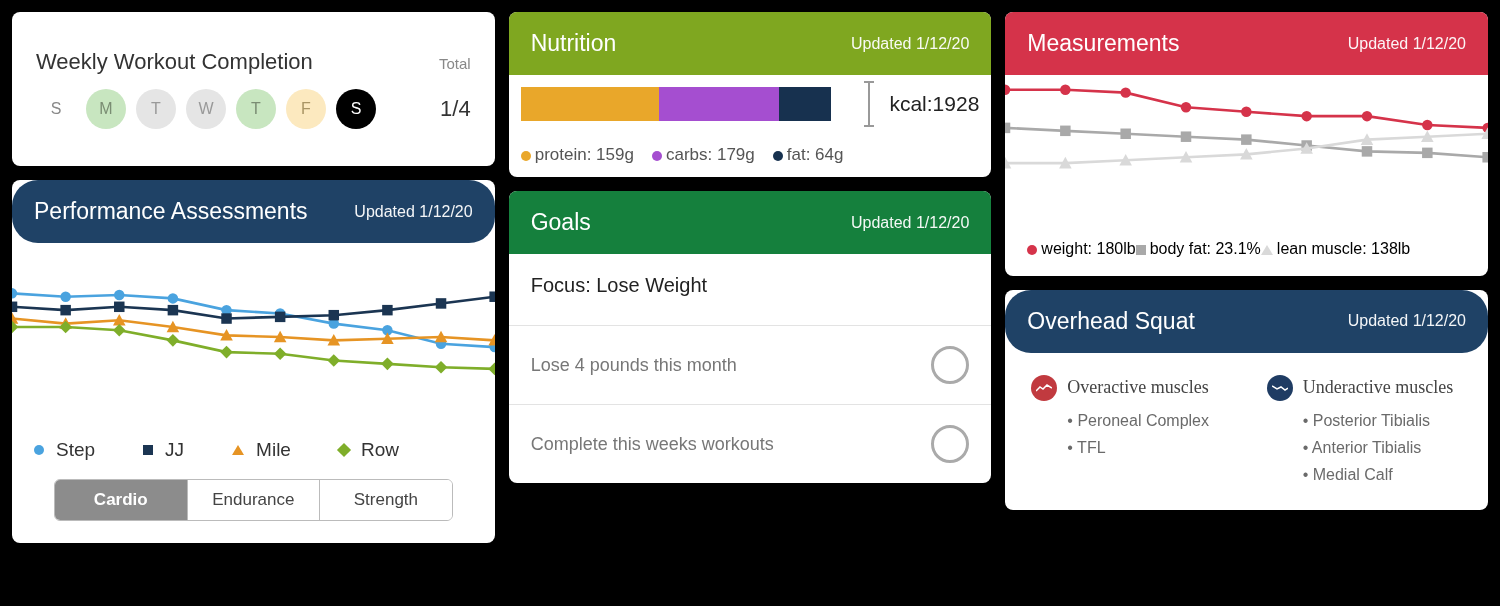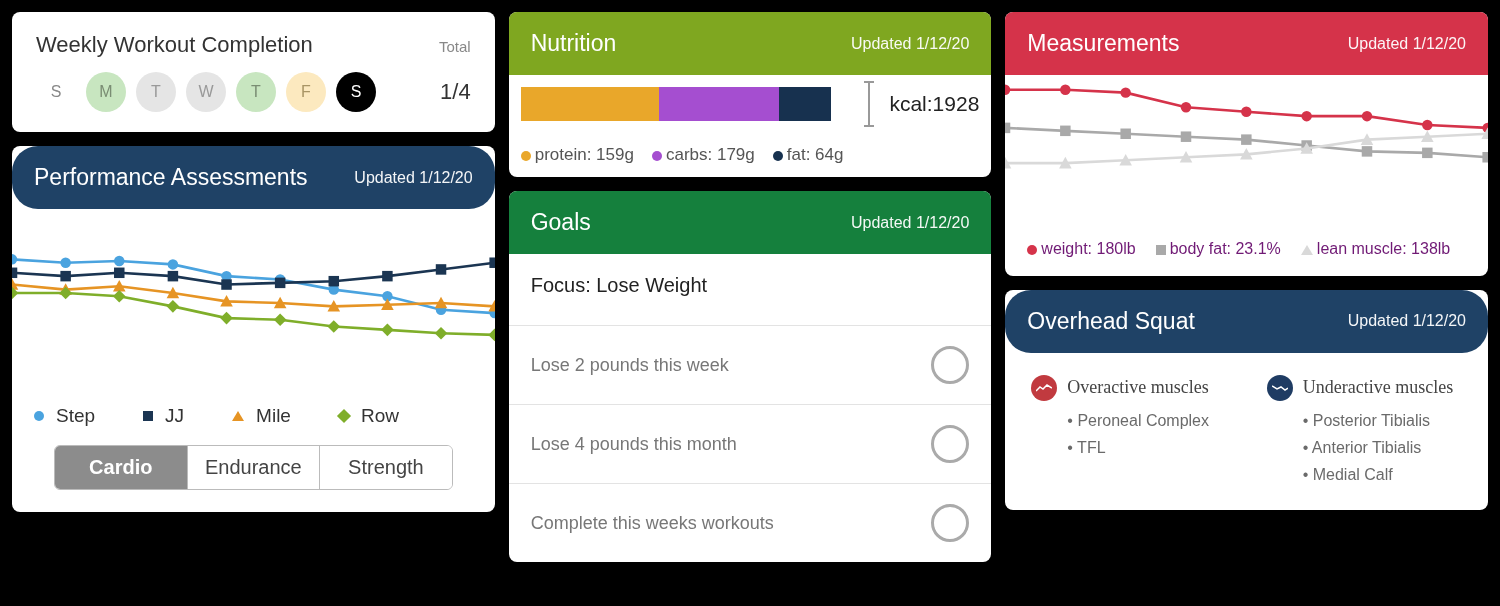--- a/index.html
+++ b/index.html
@@ -27,21 +27,21 @@
     color: #fff;
   }
   .card-header h2 { font-size: 23px; font-weight: 400; }
   .card-header .updated { font-size: 16px; opacity: 0.95; }
   .hdr-navy { background: #1f4266; border-radius: 26px; }
   .hdr-green { background: #7fa720; }
   .hdr-blue { background: #15803d; }
   .hdr-red { background: #d5334a; }
 
   
-  .wwc { padding: 20px 24px; }
+  .wwc { padding: 37px 24px; }
   .wwc-top { display: flex; justify-content: space-between; align-items: baseline; margin-bottom: 14px; }
   .wwc-title { font-size: 22px; color: #333; font-weight: 400; }
   .wwc-total-label { font-size: 15px; color: #888; }
   .wwc-row { display: flex; justify-content: space-between; align-items: center; }
   .days { display: flex; gap: 10px; }
   .day {
     width: 40px; height: 40px; border-radius: 50%;
     display: flex; align-items: center; justify-content: center;
     font-size: 16px; font-weight: 500;
   }
@@ -55,21 +55,21 @@
   
   .perf-body { padding: 14px 22px 22px; }
   .perf-legend { display: flex; gap: 48px; margin: 14px 0 18px; font-size: 19px; color: #333; }
   .perf-legend span { display: flex; align-items: center; gap: 8px; }
   .seg {
     display: flex; border: 1px solid #bbb; border-radius: 6px; overflow: hidden;
     margin: 0 20px;
   }
   .seg button {
     flex: 1; border: none; background: #fff; color: #444;
-    padding: 10px 0; font-size: 20px; cursor: pointer;
+    padding: 10px 0; font-size: 17px; cursor: pointer;
     border-right: 1px solid #bbb;
   }
   .seg button:last-child { border-right: none; }
   .seg button.active { background: #8c8c8c; color: #fff; font-weight: 600; }
 
   
   .nut-body { padding: 12px; }
   .nut-bar-row { display: flex; align-items: center; gap: 24px; margin-bottom: 24px; }
   .nut-bar {
     flex: 1; height: 34px; display: flex; position: relative;
@@ -103,21 +103,21 @@
     display: flex; justify-content: space-between; align-items: center;
     padding: 20px 22px; border-top: 1px solid #e3e3e3;
     font-size: 18px; color: #777;
   }
   .goal-circle {
     width: 38px; height: 38px; border: 3px solid #aaa; border-radius: 50%;
   }
 
   
   .meas-body { padding: 18px 22px; }
-  .meas-legend { display: flex; gap: 20px; font-size: 16px; color: #701a75; }
+  .meas-legend { display: flex; font-size: 16px; color: #000000; }
 
   
   .squat-body { padding: 22px 26px; display: flex; gap: 40px; }
   .squat-col { flex: 1; }
   .squat-head { display: flex; align-items: center; gap: 10px; font-size: 18px; color: #444; margin-bottom: 6px; font-family: Liberation Serif, serif; }
   .squat-icon {
     width: 26px; height: 26px; border-radius: 50%;
     display: flex; align-items: center; justify-content: center;
   }
   .squat-list { list-style: none; padding-left: 36px; color: #6a6a6a; font-size: 16px; line-height: 1.7; }
@@ -256,24 +256,20 @@
     </div>
   </div>
 
   <div class="card">
     <div class="card-header hdr-blue">
       <h2>Goals</h2>
       <span class="updated">Updated 1/12/20</span>
     </div>
     <div class="goals-focus">Focus: Lose Weight</div>
     <div class="goal-item">
-      <span>Lose 2 pounds this week</span>
-      <span class="goal-circle"></span>
-    </div>
-    <div class="goal-item">
       <span>Lose 4 pounds this month</span>
       <span class="goal-circle"></span>
     </div>
     <div class="goal-item">
       <span>Complete this weeks workouts</span>
       <span class="goal-circle"></span>
     </div>
   </div>
 
 </div>

